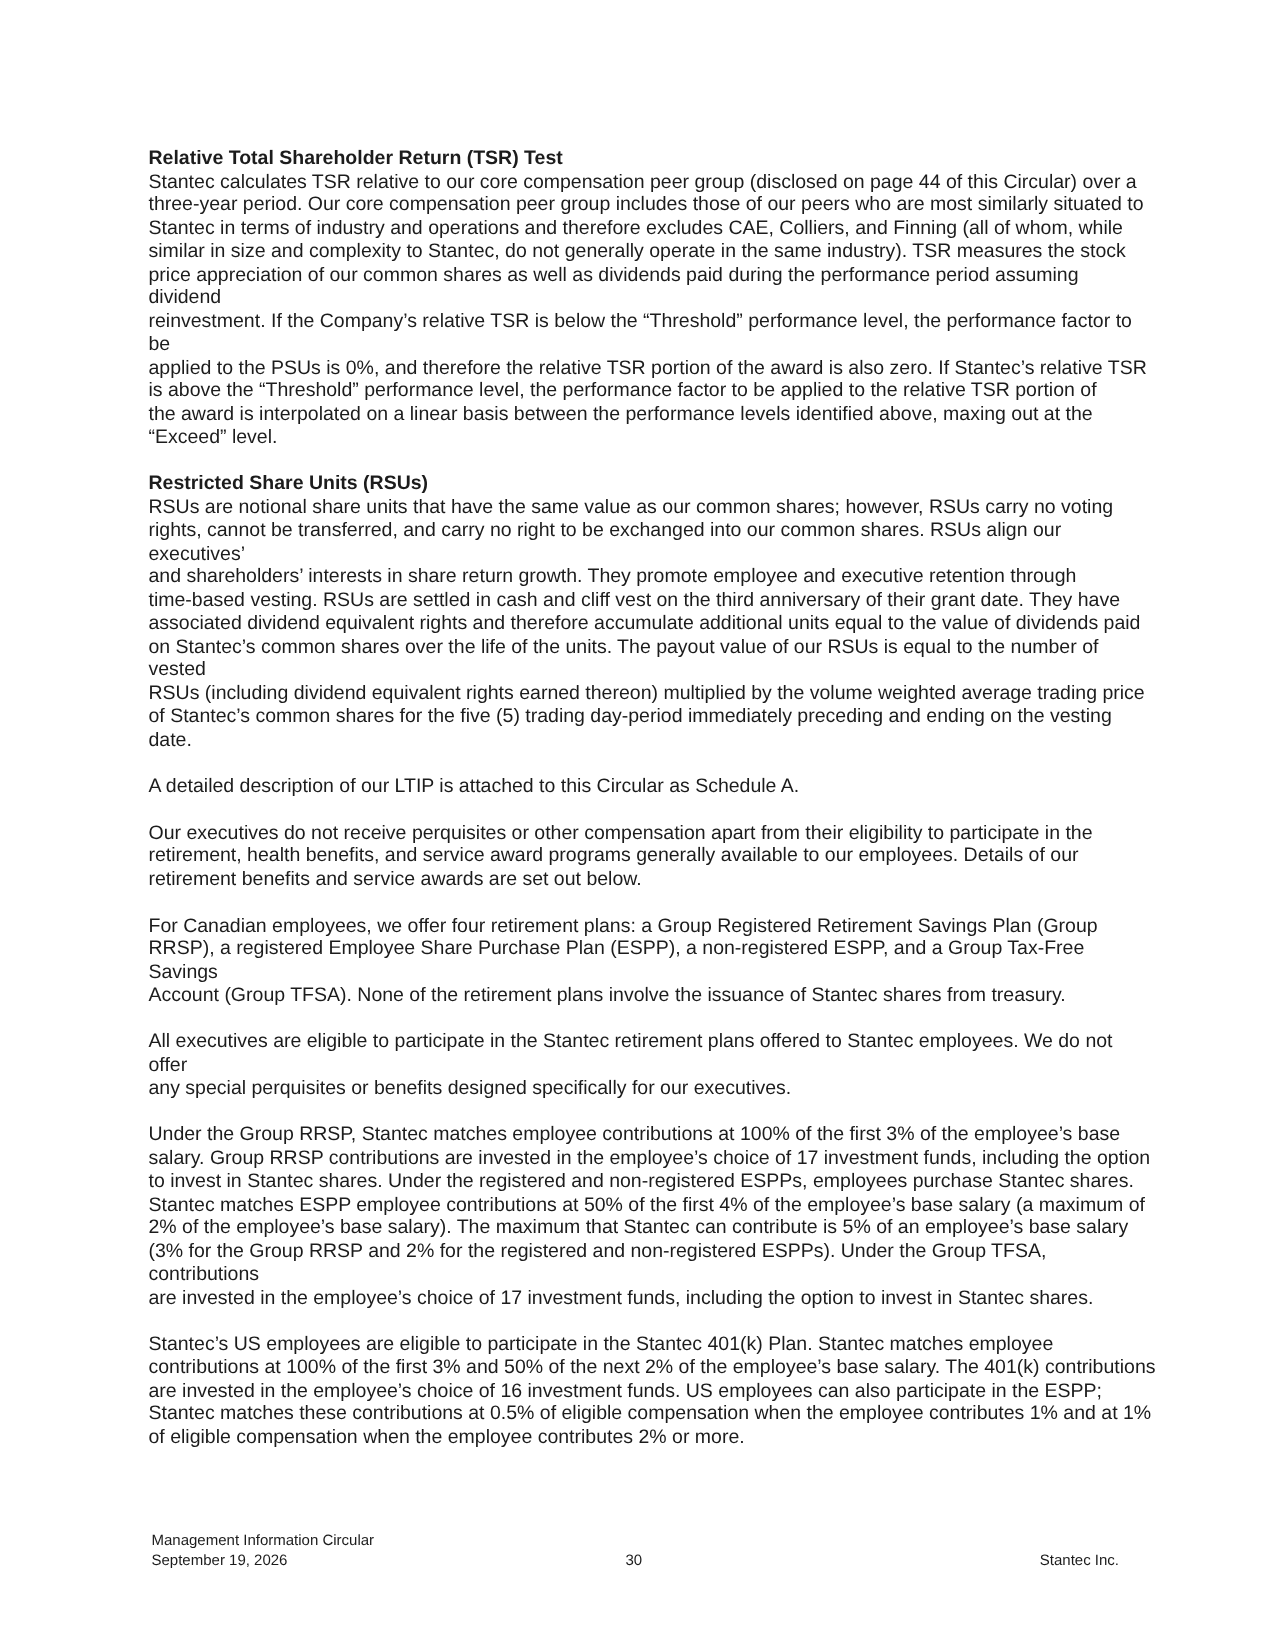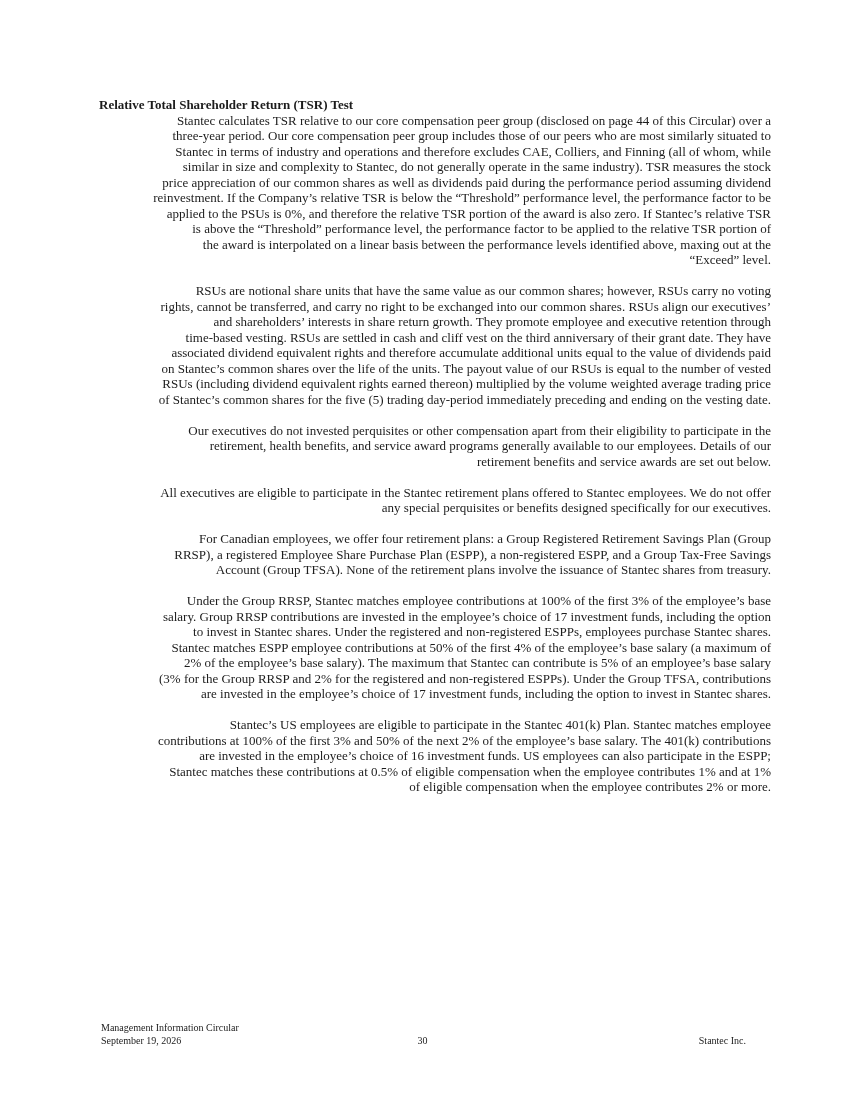--- a/index.html
+++ b/index.html
@@ -6,42 +6,41 @@
     margin: 0;
     padding: 0;
     background: #ffffff;
   }
   .page {
     position: relative;
     width: 850px;
     height: 1100px;
     background: #ffffff;
     overflow: hidden;
-    font-family: Liberation Serif, serif;
+    font-family: Liberation Sans, sans-serif;
     color: #1c1c1c;
   }
   .content {
     position: absolute;
     left: 99px;
     top: 97px;
     width: 672px;
     font-size: 13px;
     line-height: 15.5px;
   }
   .content > :first-child { margin-top: 0; }
   .heading {
     font-weight: bold;
     font-size: 13px;
     line-height: 15.5px;
     margin: 15.5px 0 0 0;
   }
   .para {
     margin: 15.5px 0 0 0;
     white-space: pre-line;
-    text-align: right;
   }
   .heading + .para { margin-top: 0; }
   .footer {
     position: absolute;
     left: 99px;
     right: 104px;
     top: 1021px;
     font-size: 10px;
     line-height: 13px;
     color: #1c1c1c;
@@ -77,38 +76,40 @@
 three-year period. Our core compensation peer group includes those of our peers who are most similarly situated to
 Stantec in terms of industry and operations and therefore excludes CAE, Colliers, and Finning (all of whom, while
 similar in size and complexity to Stantec, do not generally operate in the same industry). TSR measures the stock
 price appreciation of our common shares as well as dividends paid during the performance period assuming dividend
 reinvestment. If the Company’s relative TSR is below the “Threshold” performance level, the performance factor to be
 applied to the PSUs is 0%, and therefore the relative TSR portion of the award is also zero. If Stantec’s relative TSR
 is above the “Threshold” performance level, the performance factor to be applied to the relative TSR portion of
 the award is interpolated on a linear basis between the performance levels identified above, maxing out at the
 “Exceed” level.</div>
 
+    <div class="heading">Restricted Share Units (RSUs)</div>
     <div class="para">RSUs are notional share units that have the same value as our common shares; however, RSUs carry no voting
 rights, cannot be transferred, and carry no right to be exchanged into our common shares. RSUs align our executives’
 and shareholders’ interests in share return growth. They promote employee and executive retention through
 time-based vesting. RSUs are settled in cash and cliff vest on the third anniversary of their grant date. They have
 associated dividend equivalent rights and therefore accumulate additional units equal to the value of dividends paid
 on Stantec’s common shares over the life of the units. The payout value of our RSUs is equal to the number of vested
 RSUs (including dividend equivalent rights earned thereon) multiplied by the volume weighted average trading price
 of Stantec’s common shares for the five (5) trading day-period immediately preceding and ending on the vesting date.</div>
+    <div class="para">A detailed description of our LTIP is attached to this Circular as Schedule A.</div>
 
-    <div class="para">Our executives do not invested perquisites or other compensation apart from their eligibility to participate in the
+    <div class="para">Our executives do not receive perquisites or other compensation apart from their eligibility to participate in the
 retirement, health benefits, and service award programs generally available to our employees. Details of our
 retirement benefits and service awards are set out below.</div>
 
-    <div class="para">All executives are eligible to participate in the Stantec retirement plans offered to Stantec employees. We do not offer
-any special perquisites or benefits designed specifically for our executives.</div>
     <div class="para">For Canadian employees, we offer four retirement plans: a Group Registered Retirement Savings Plan (Group
 RRSP), a registered Employee Share Purchase Plan (ESPP), a non-registered ESPP, and a Group Tax-Free Savings
 Account (Group TFSA). None of the retirement plans involve the issuance of Stantec shares from treasury.</div>
+    <div class="para">All executives are eligible to participate in the Stantec retirement plans offered to Stantec employees. We do not offer
+any special perquisites or benefits designed specifically for our executives.</div>
     <div class="para">Under the Group RRSP, Stantec matches employee contributions at 100% of the first 3% of the employee’s base
 salary. Group RRSP contributions are invested in the employee’s choice of 17 investment funds, including the option
 to invest in Stantec shares. Under the registered and non-registered ESPPs, employees purchase Stantec shares.
 Stantec matches ESPP employee contributions at 50% of the first 4% of the employee’s base salary (a maximum of
 2% of the employee’s base salary). The maximum that Stantec can contribute is 5% of an employee’s base salary
 (3% for the Group RRSP and 2% for the registered and non-registered ESPPs). Under the Group TFSA, contributions
 are invested in the employee’s choice of 17 investment funds, including the option to invest in Stantec shares.</div>
     <div class="para">Stantec’s US employees are eligible to participate in the Stantec 401(k) Plan. Stantec matches employee
 contributions at 100% of the first 3% and 50% of the next 2% of the employee’s base salary. The 401(k) contributions
 are invested in the employee’s choice of 16 investment funds. US employees can also participate in the ESPP;

